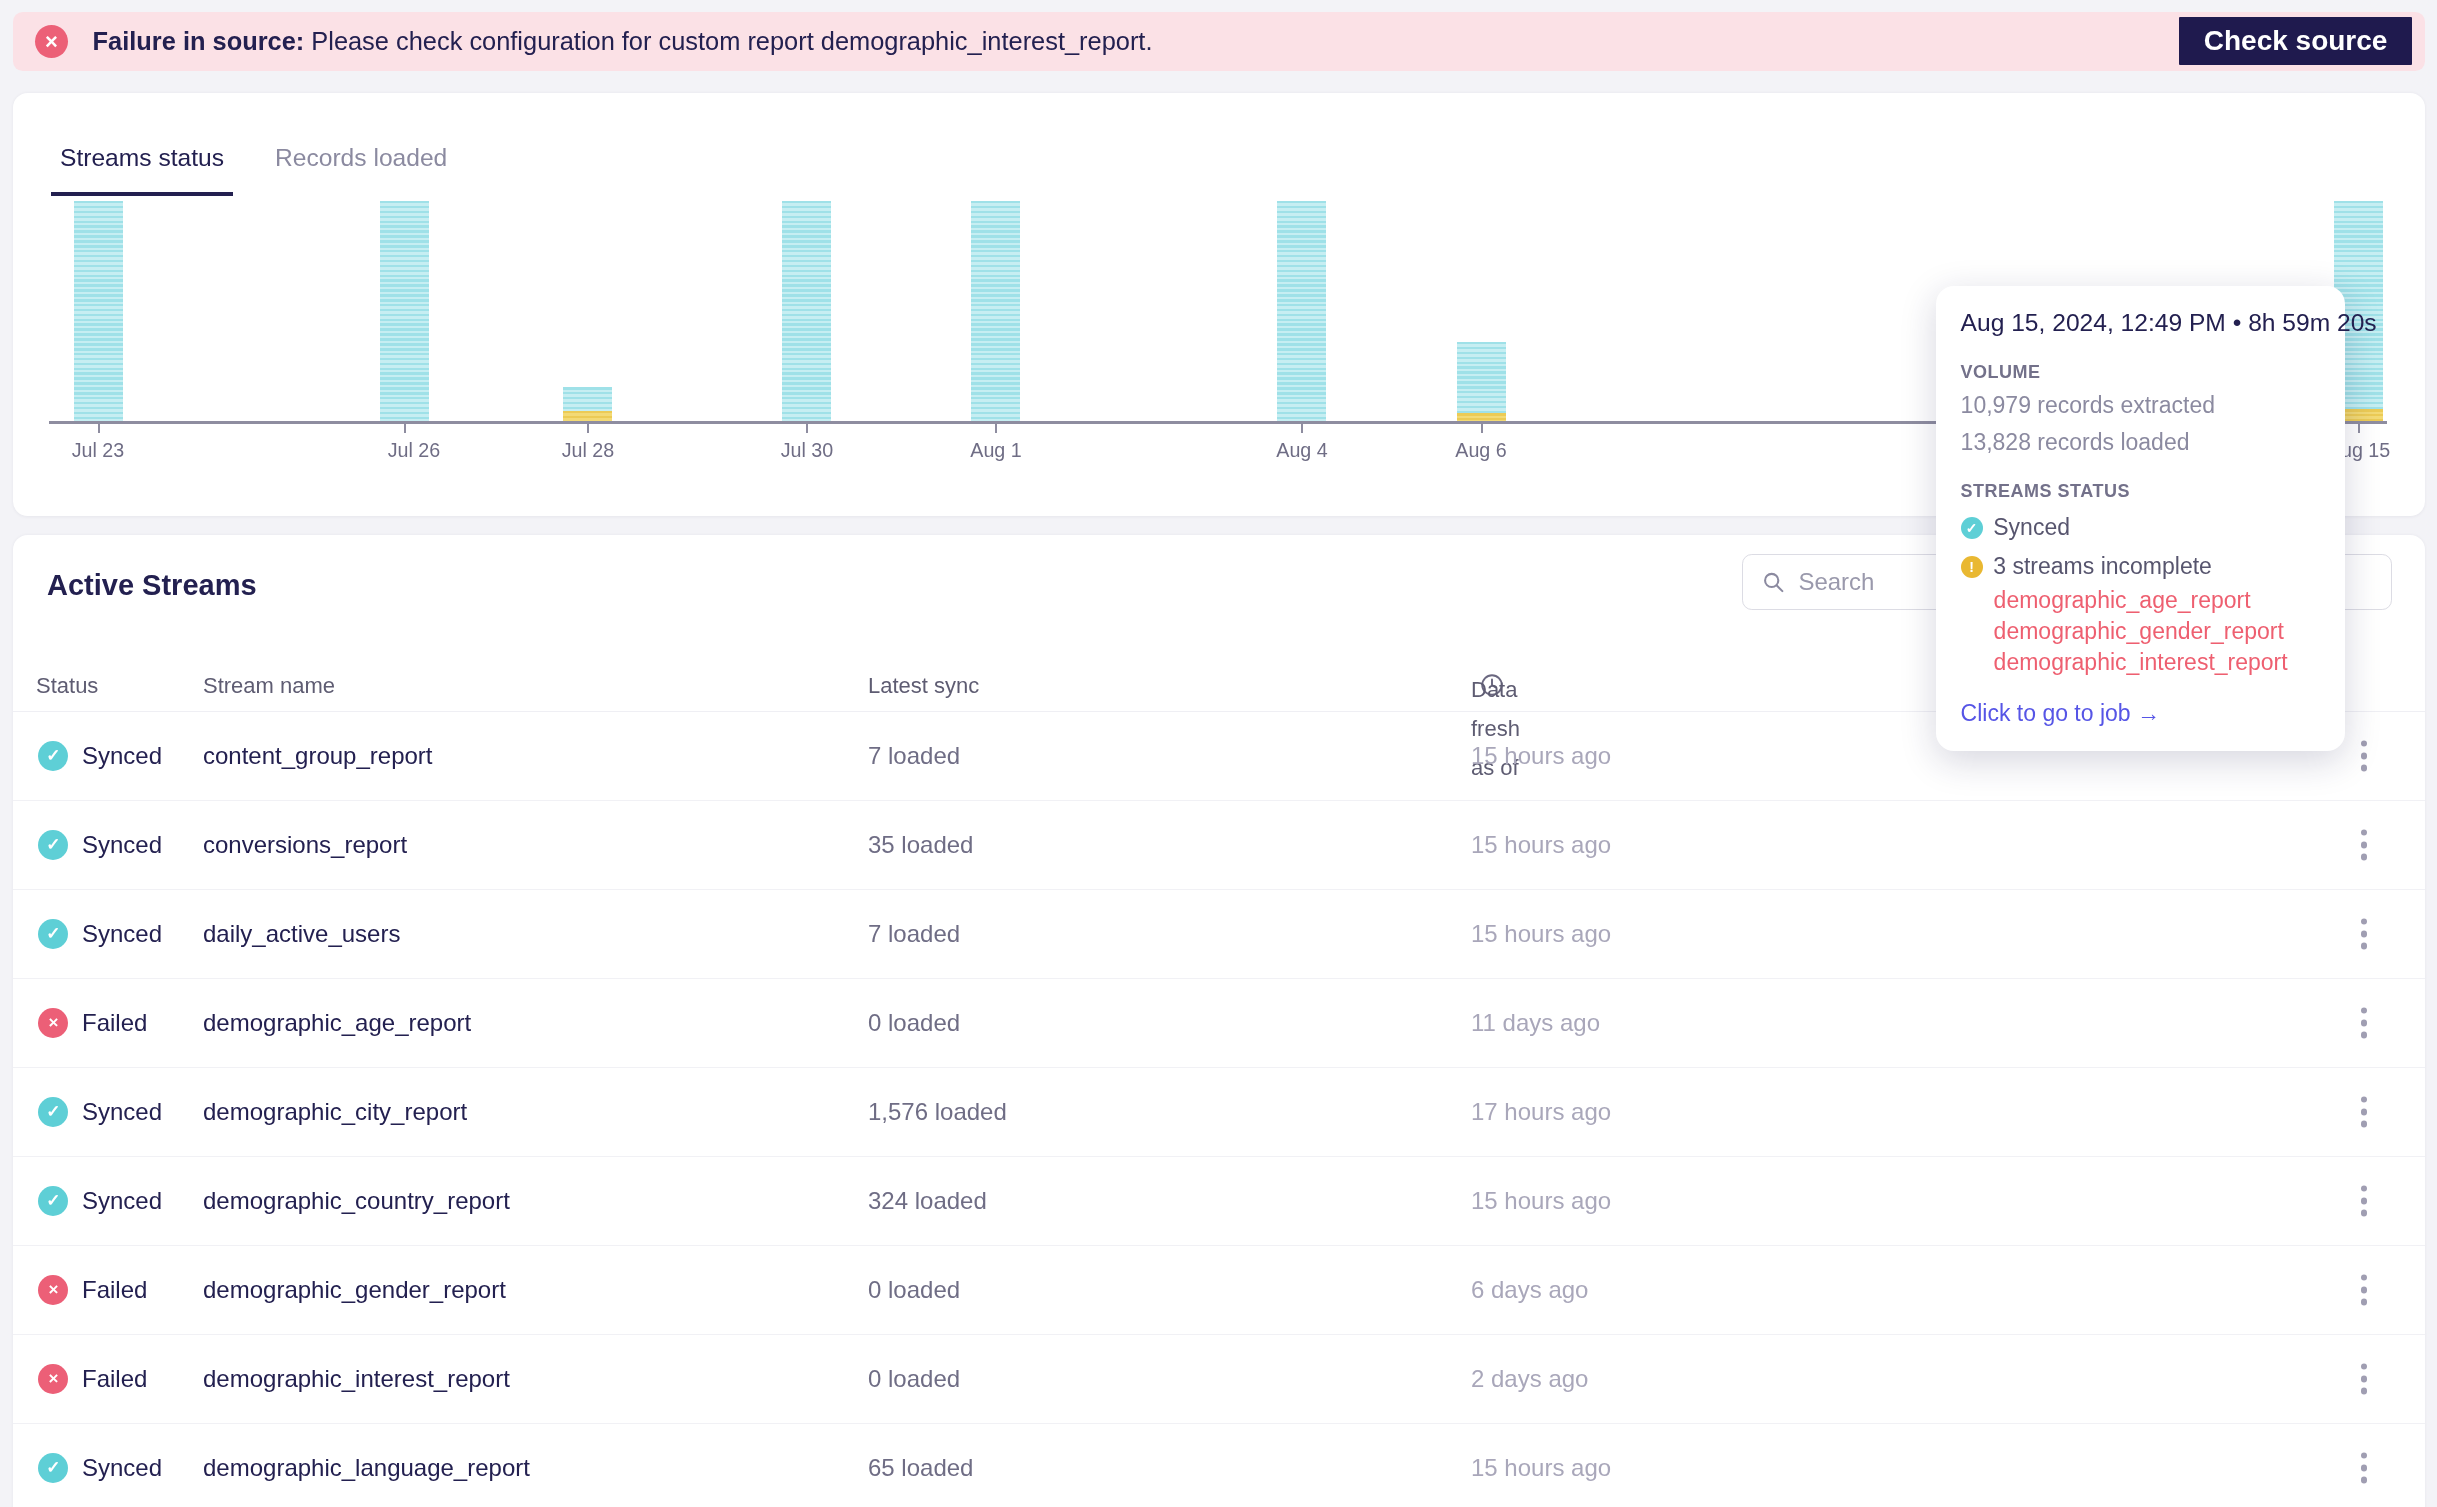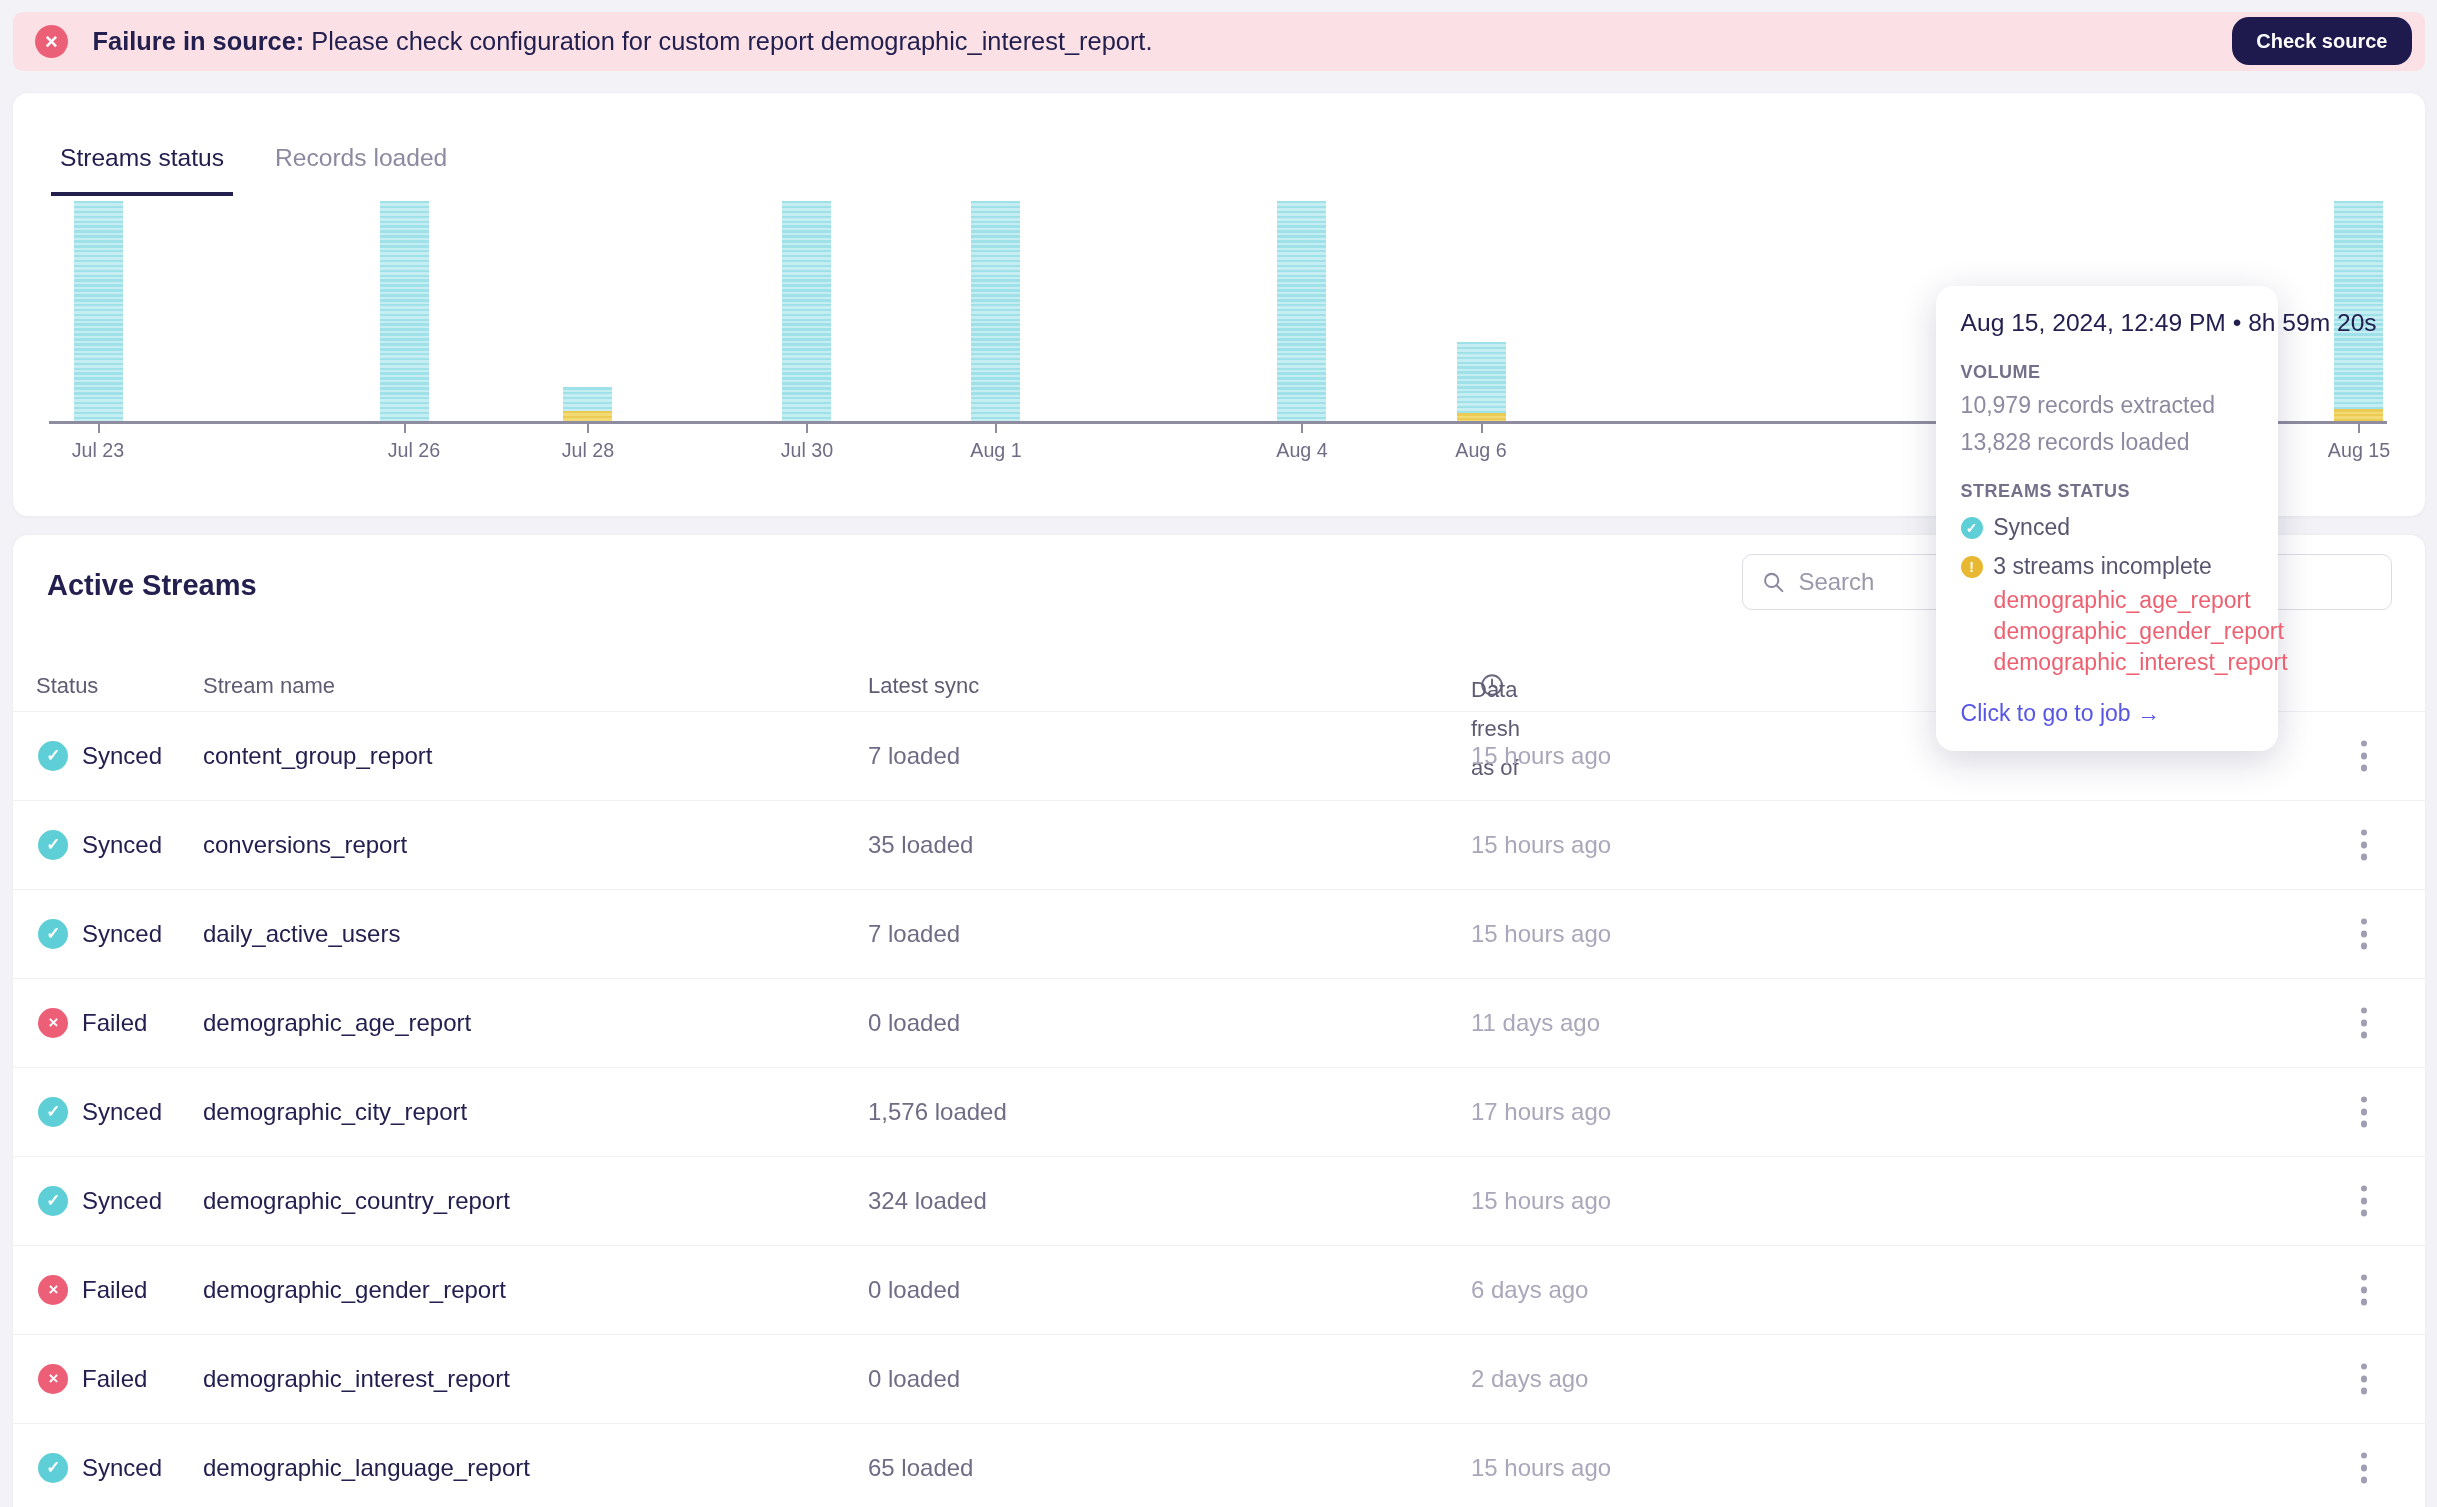--- a/index.html
+++ b/index.html
@@ -17,43 +17,43 @@
     background:#fbe1e6; border-radius:9.8px;
     display:flex; align-items:center; padding:0 13px 0 22px;
   }
   .banner-icon {
     width:33px; height:33px; border-radius:50%; background:#ec6077; color:#fff;
     font-size:22px; line-height:33px; text-align:center; font-weight:700; flex:0 0 auto;
   }
   .banner-text { margin-left:24.6px; font-size:25.4px; color:#232050; }
   .banner-text b { font-weight:700; }
   .check-source-btn {
-    margin-left:auto; background:#1f1a4e; color:#fff; font-size:20px; font-weight:700;
-    border:none; border-radius:17px; height:48px; padding:0 24.6px; cursor:pointer;
+    margin-left:auto; background:#1f1a4e; color:#fff; font-size:28px; font-weight:700;
+    border:none; border-radius:1px; height:48px; padding:0 24.6px; cursor:pointer;
     font-family:"Liberation Sans", sans-serif;
   }
   
   .card { position:absolute; background:#fff; border-radius:14.8px; box-shadow:0 0.8px 3.3px rgba(30,27,75,0.06); }
   #card-chart   { left:13px; top:93px;  width:2412px; height:423px; }
   #card-streams { left:13px; top:535px;  width:2412px; height:1067px; }
   
   .tabs { position:absolute; left:38px; top:51px; display:flex; }
   .tab { font-size:24.6px; padding:0 9px 19.7px; margin-right:33px; color:#8b8aa0; cursor:pointer; }
   .tab.active { color:#232050; font-weight:500; border-bottom:4.1px solid #232050; }
   
   #plot { position:absolute; left:36px; top:108px; width:2338px; height:221px; }
   .bar { position:absolute; bottom:0; width:49px; display:flex; flex-direction:column; }
   .seg-teal   { background:repeating-linear-gradient(to bottom, #9fe1e8 0 2.5px, #c6eef2 2.5px 4.9px); }
   .seg-yellow { background:repeating-linear-gradient(to bottom, #eccb55 0 2.5px, #f3da75 2.5px 4.9px); }
   .axis { position:absolute; left:36px; top:328px; width:2338px; height:2.5px; background:#8e8da0; }
   .tick { position:absolute; top:331px; width:1.6px; height:9px; background:#8e8da0; }
   .xlab { position:absolute; top:346px; font-size:19.7px; color:#6f6d85; transform:translateX(-50%); white-space:nowrap; }
   
   #tooltip {
-    position:absolute; left:1936px; top:286px; width:342px; z-index:10;
+    position:absolute; left:1936px; top:286px; width:409px; z-index:10;
     background:#fff; border-radius:18px; padding:23px 24.6px 24.6px;
     box-shadow:0 9.8px 36px rgba(30,27,75,0.18);
   }
   .tt-title { font-size:24.6px; font-weight:500; color:#232050; white-space:nowrap; }
   .tt-section { margin-top:24.6px; font-size:18px; font-weight:700; letter-spacing:0.5px; color:#73718a; }
   .tt-line { margin-top:9.8px; font-size:23px; color:#8b8aa0; }
   .tt-status-row { display:flex; align-items:center; margin-top:12.3px; font-size:23px; color:#57556e; }
   .tt-status-icon {
     width:22px; height:22px; border-radius:50%; margin-right:10.7px; flex:0 0 auto;
     color:#fff; font-size:14px; font-weight:700; text-align:center; line-height:22px;

